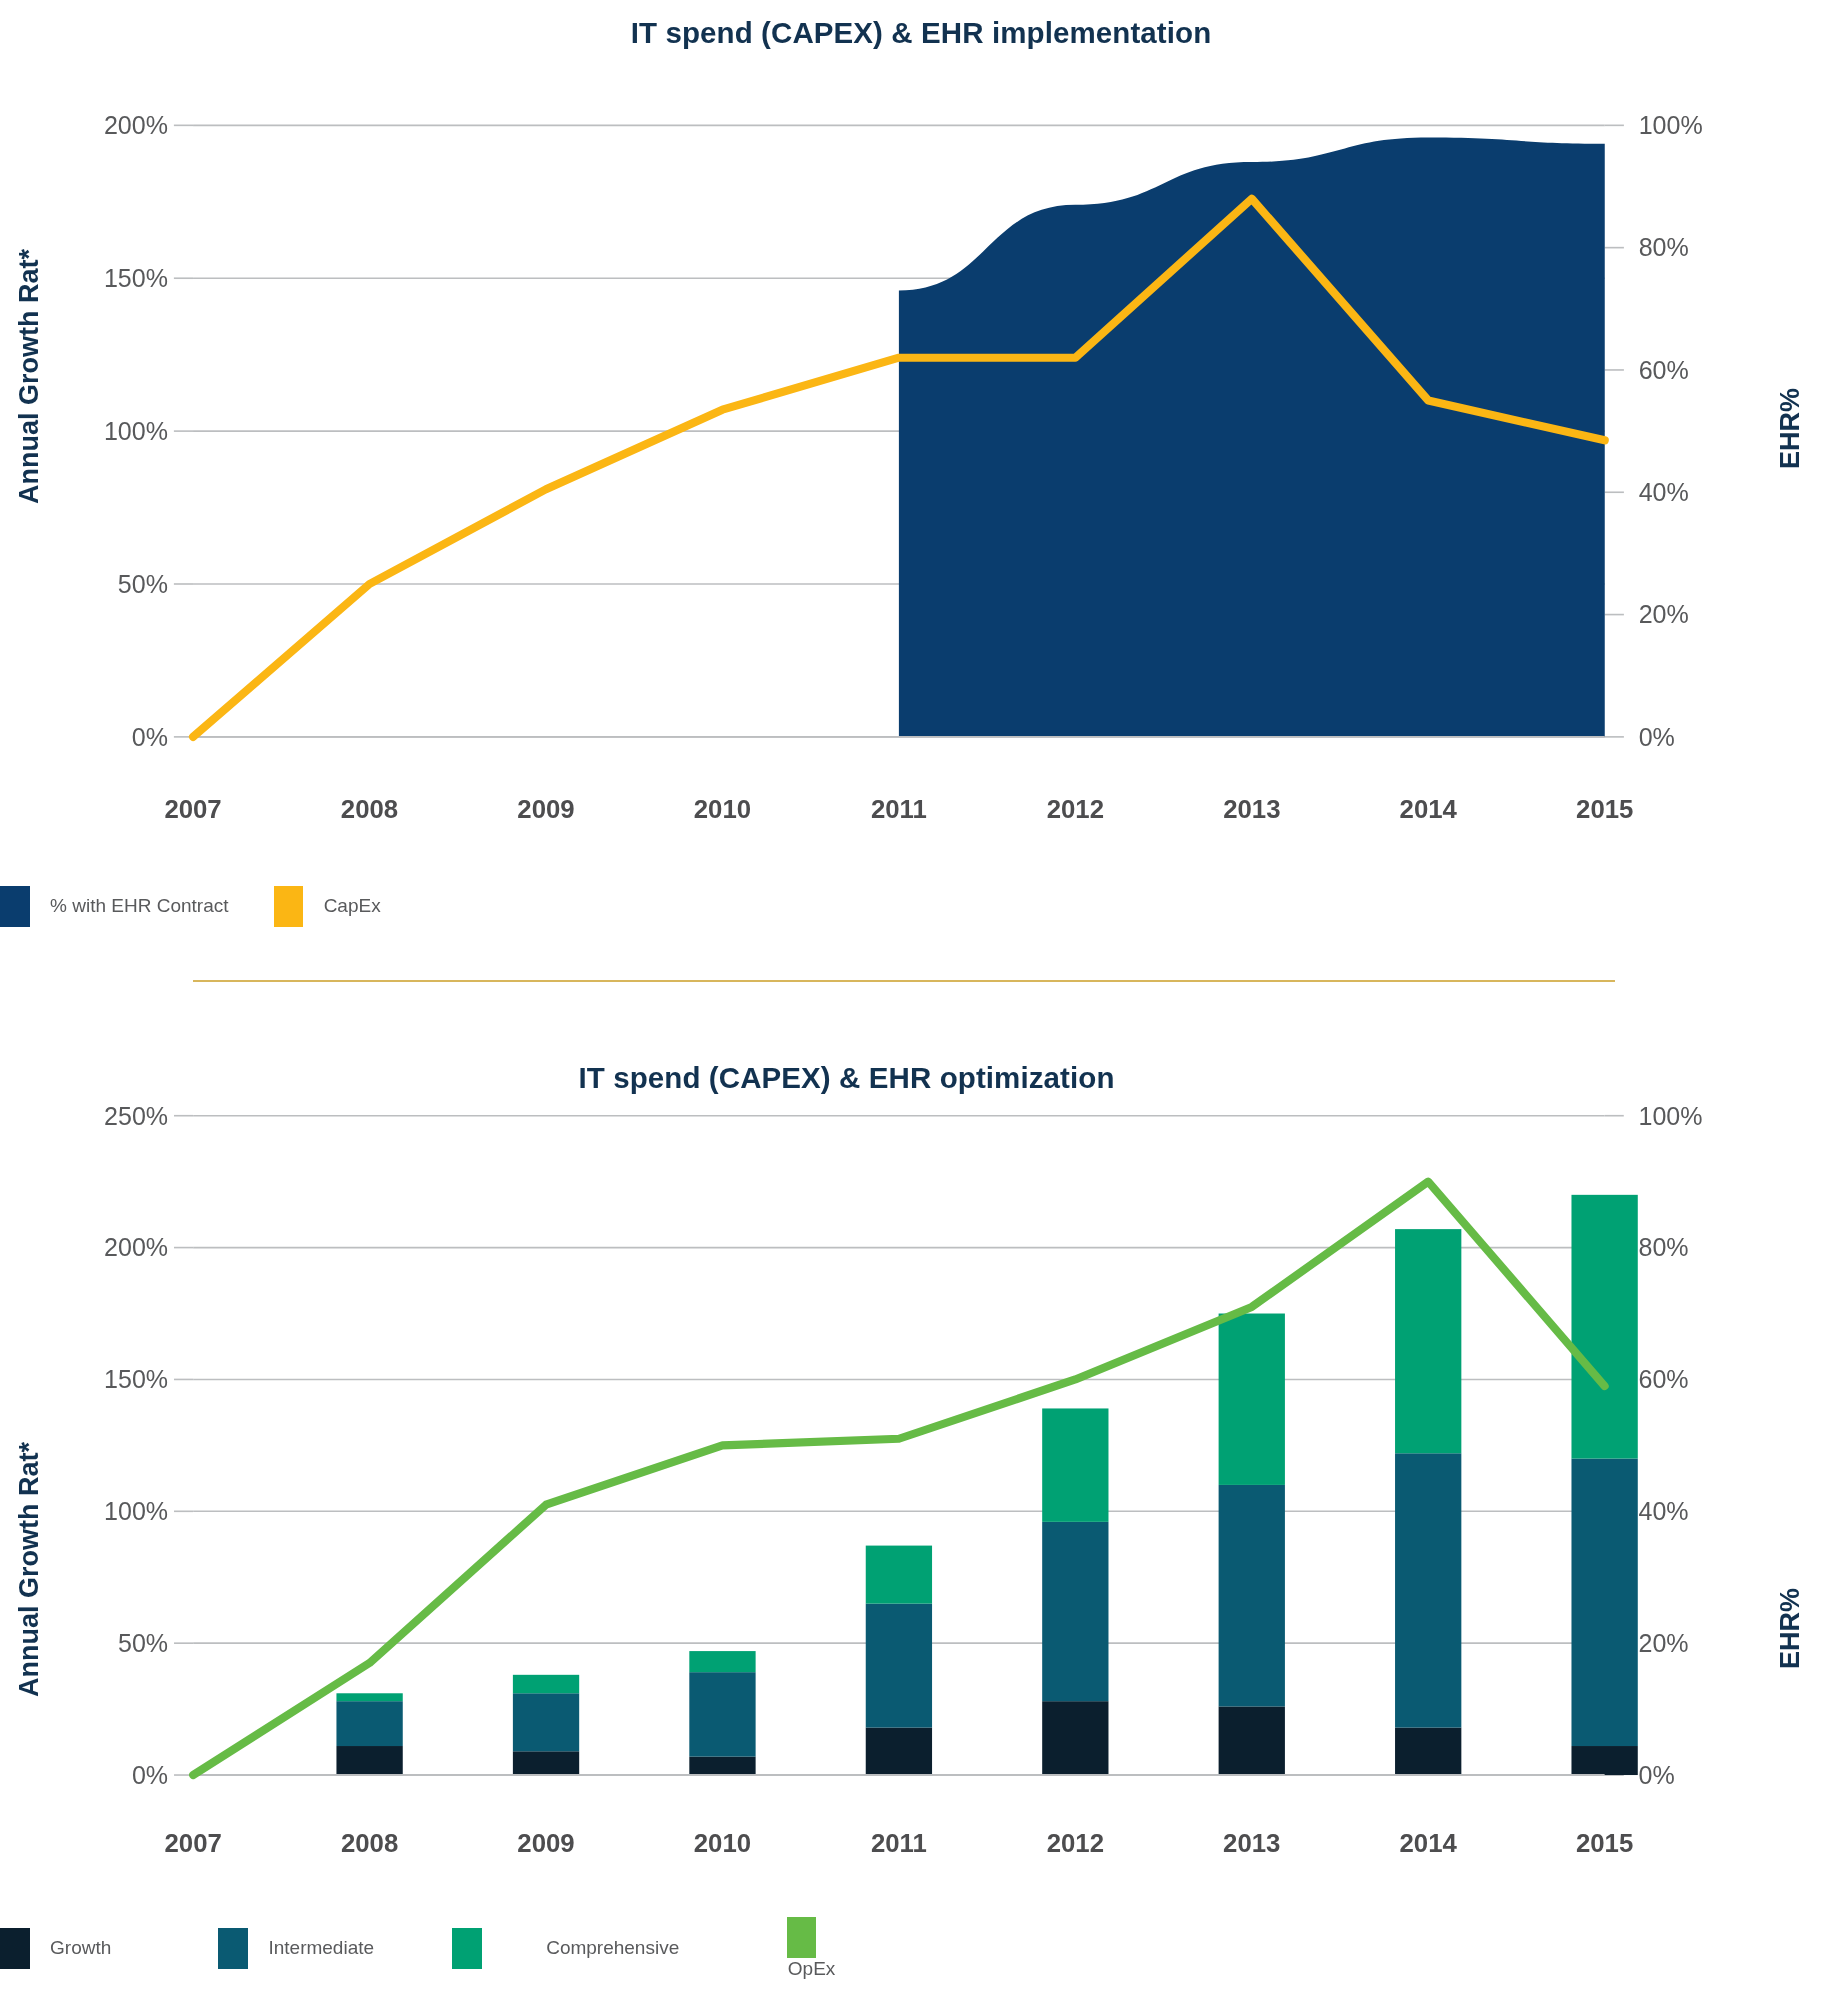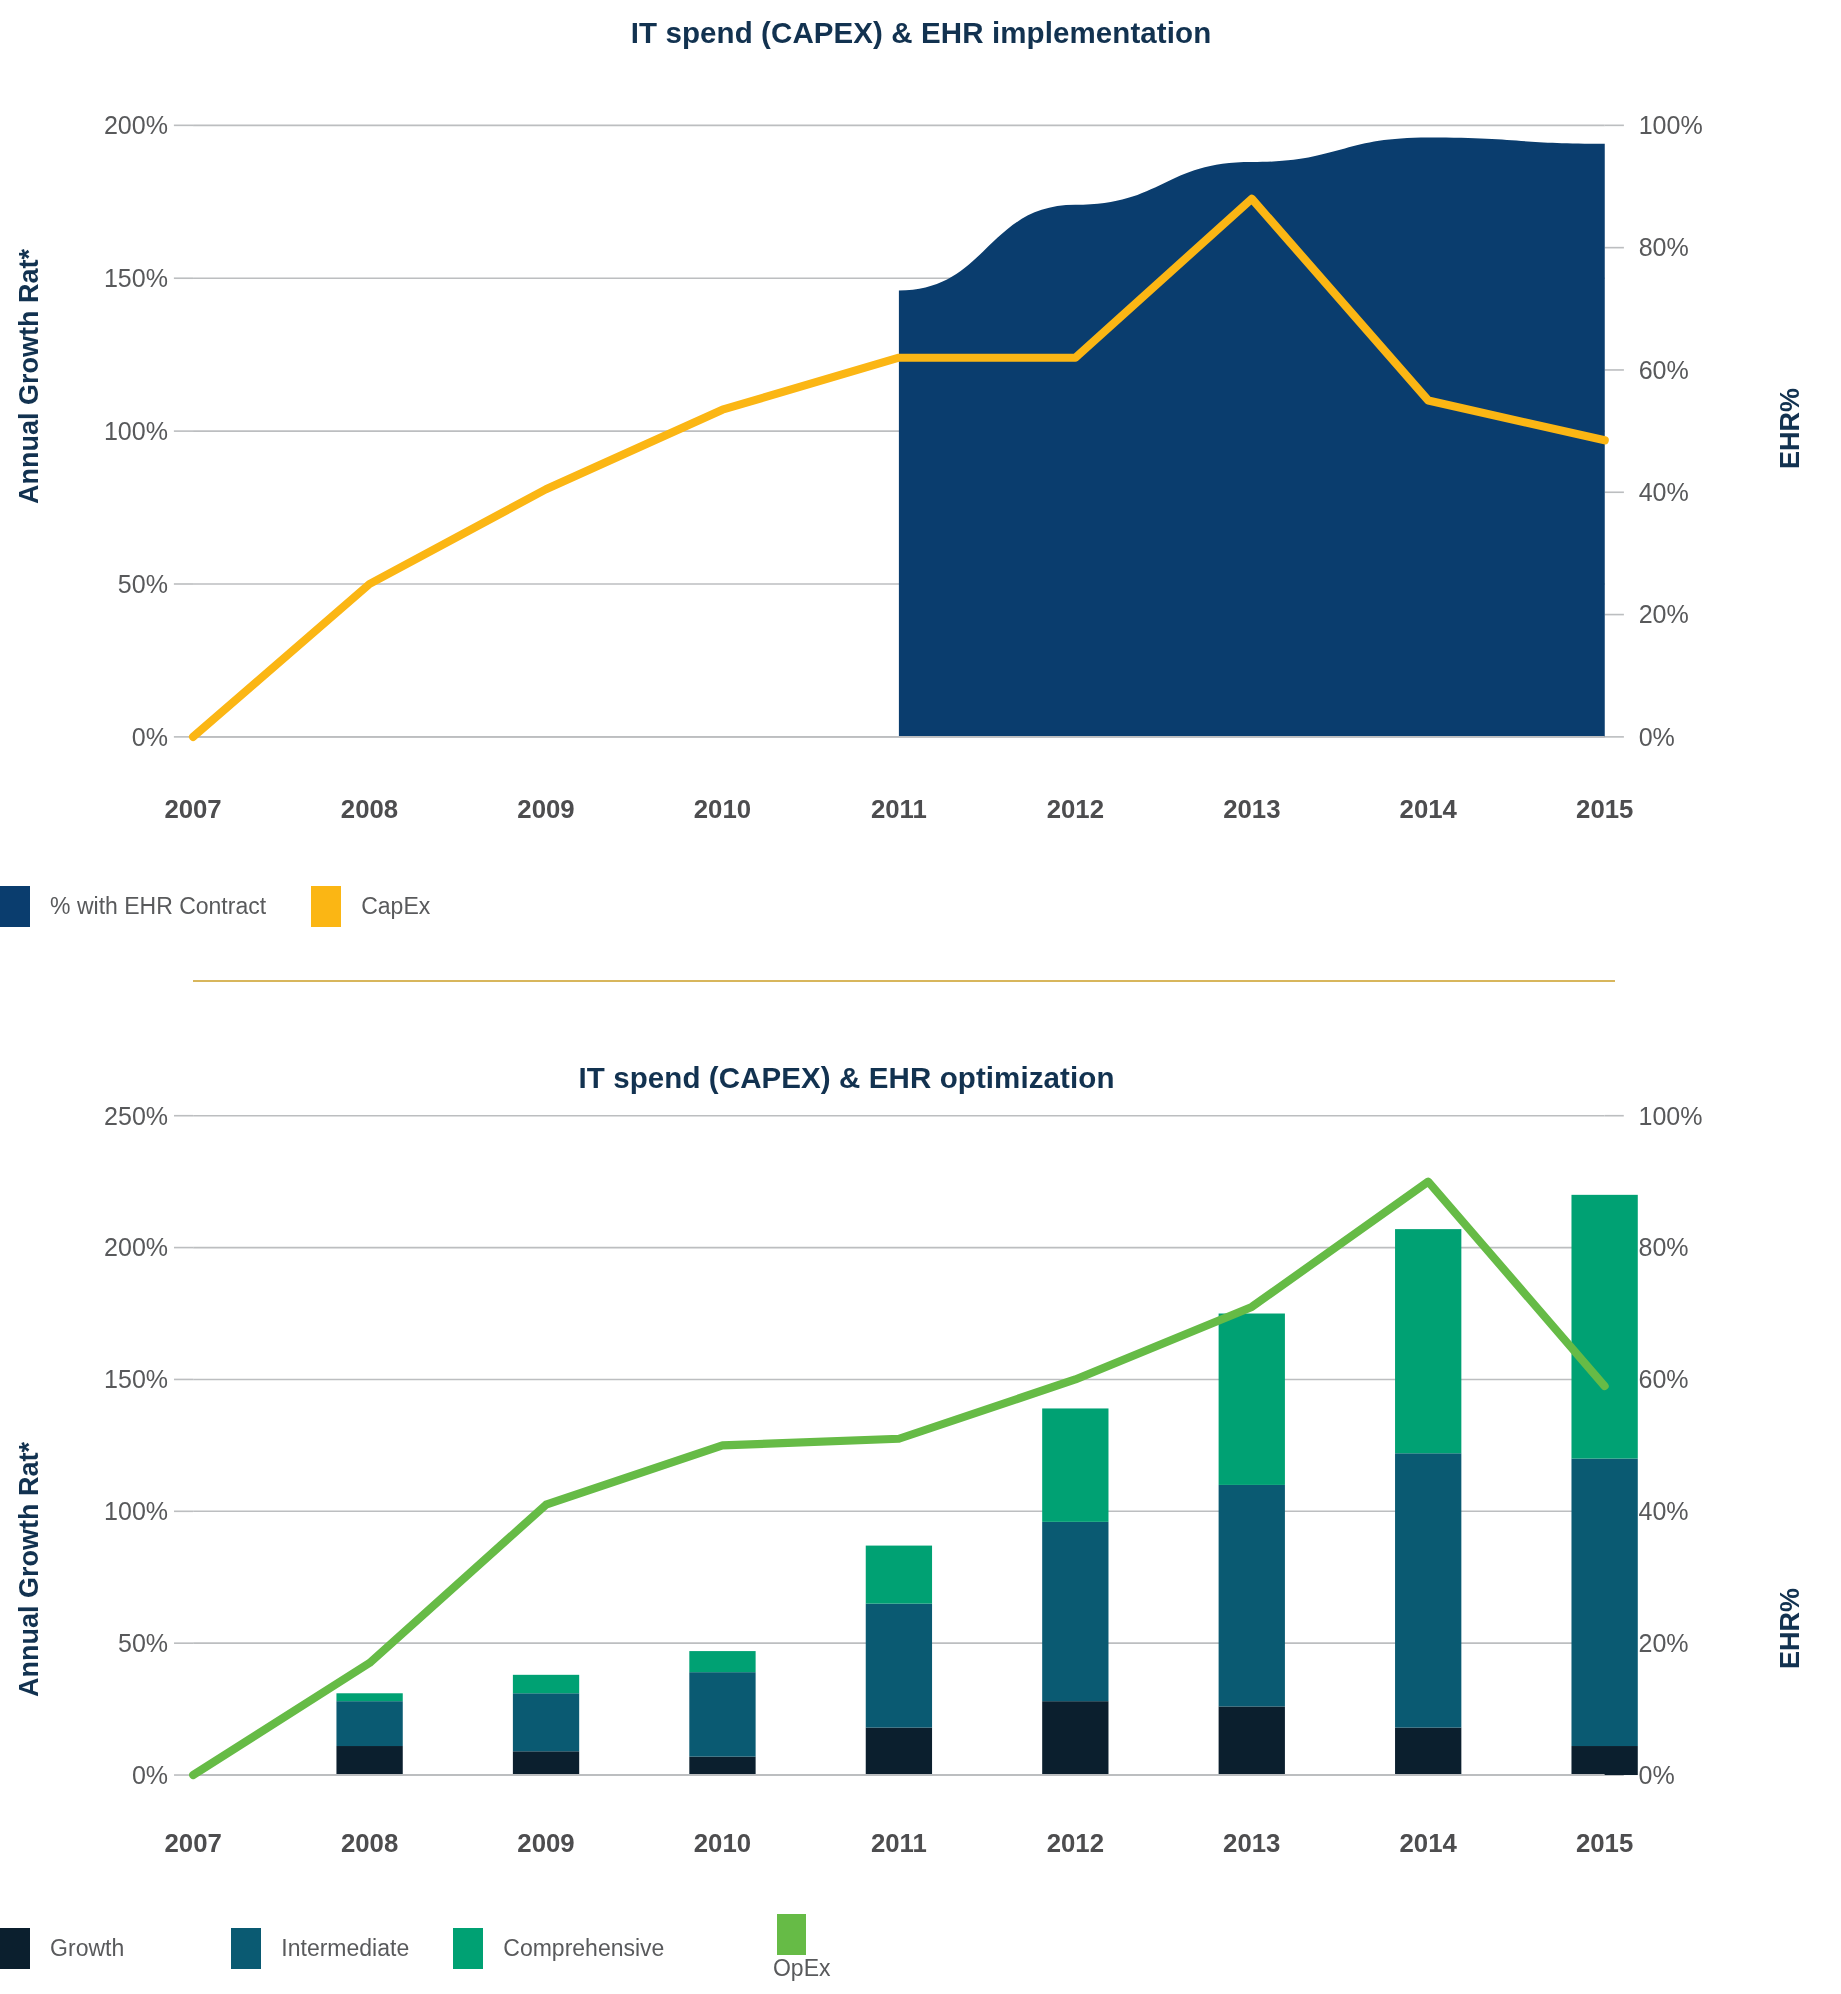--- a/index.html
+++ b/index.html
@@ -69,21 +69,21 @@
     display: flex;
     align-items: center;
   }
   .legend-swatch {
     width: 29.5px;
     height: 41px;
     display: inline-block;
     flex: 0 0 auto;
   }
   .legend-label {
-    font-size: 23px;
+    font-size: 19px;
     color: #595a5c;
     margin-left: 20.6px;
     white-space: nowrap;
   }
 
   .divider {
     height: 2.2px;
     background: #d8b65c;
     margin: 0 auto;
   }
@@ -235,21 +235,21 @@
 
     <div class="legend-row" style="position:absolute; left:0px; top:895px; height:44px;">
       <div class="legend-item" style="margin-left:0px;">
         <span class="legend-swatch" style="background:#0B1F2E;"></span>
         <span class="legend-label">Growth</span>
       </div>
       <div class="legend-item" style="margin-left:107px;">
         <span class="legend-swatch" style="background:#0A5A72;"></span>
         <span class="legend-label">Intermediate</span>
       </div>
-      <div class="legend-item" style="margin-left:44px;">
+      <div class="legend-item" style="margin-left:78px;gap:44px;">
         <span class="legend-swatch" style="background:#00A173;"></span>
         <span class="legend-label">Comprehensive</span>
       </div>
       <div class="legend-item" style="margin-left:88px;flex-direction:column;">
         <span class="legend-swatch" style="background:#66BB46;"></span>
         <span class="legend-label">OpEx</span>
       </div>
     </div>
   </div>
 

